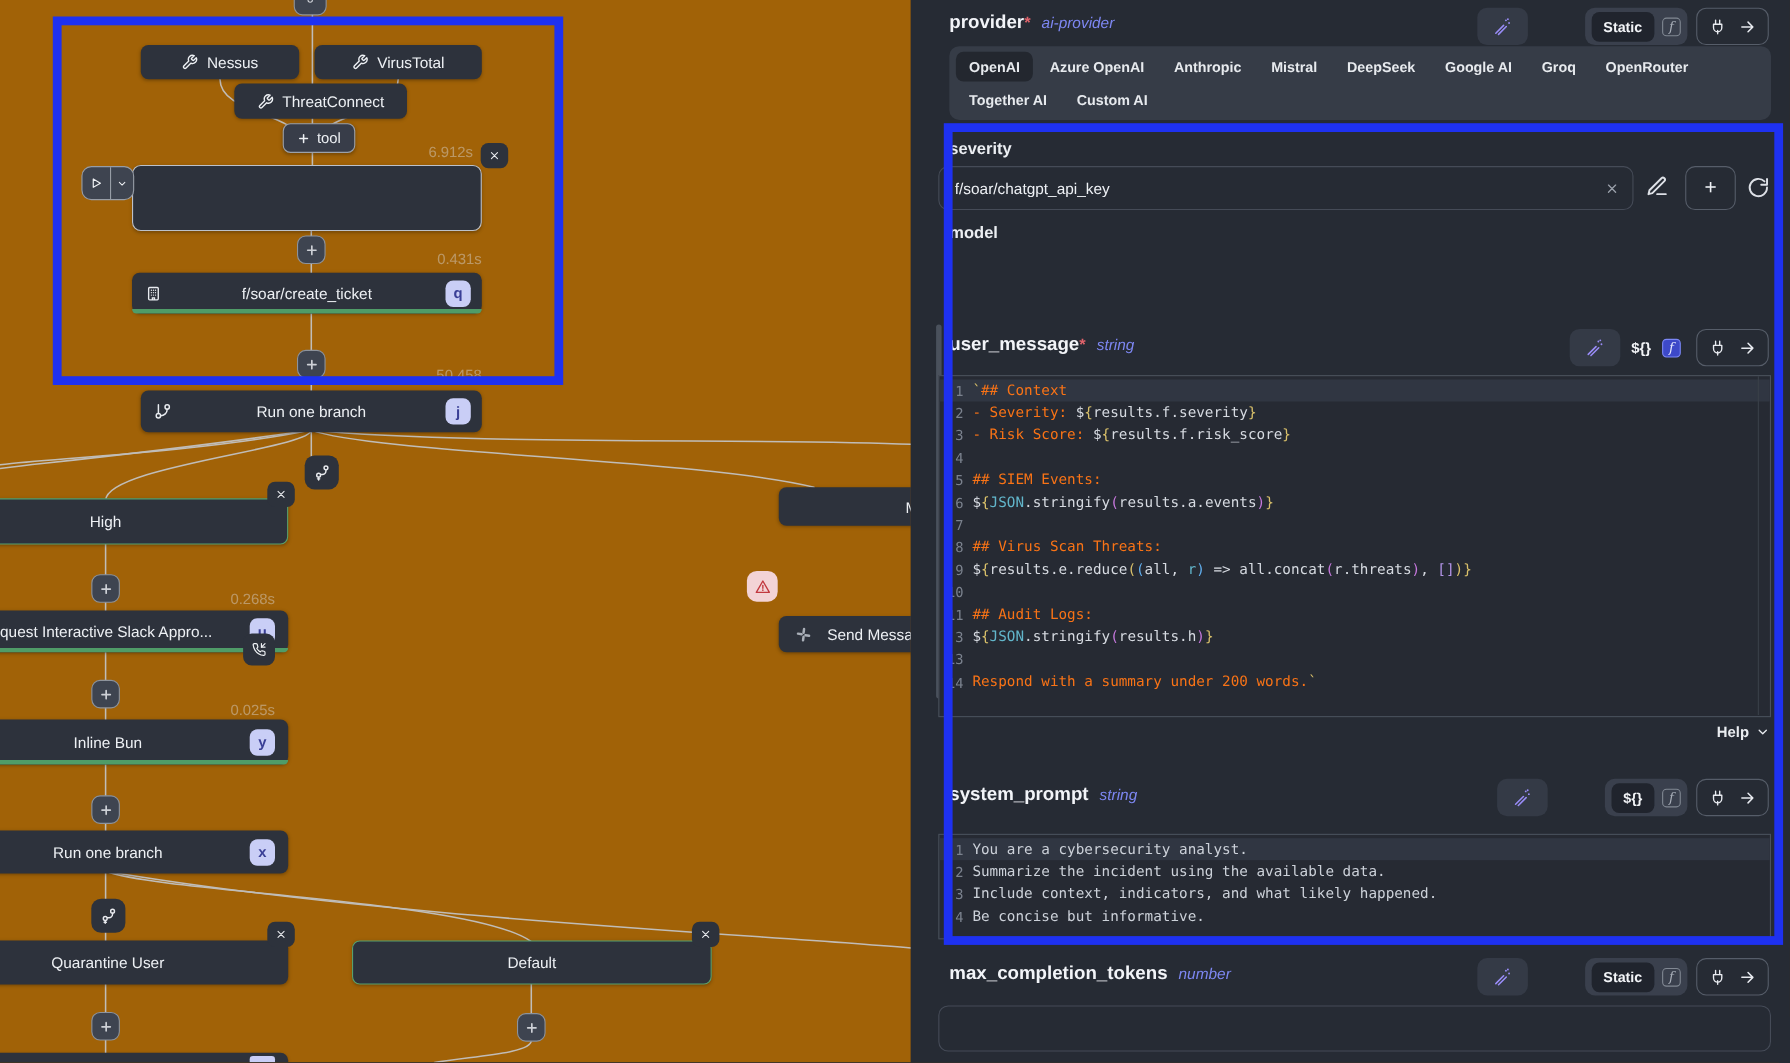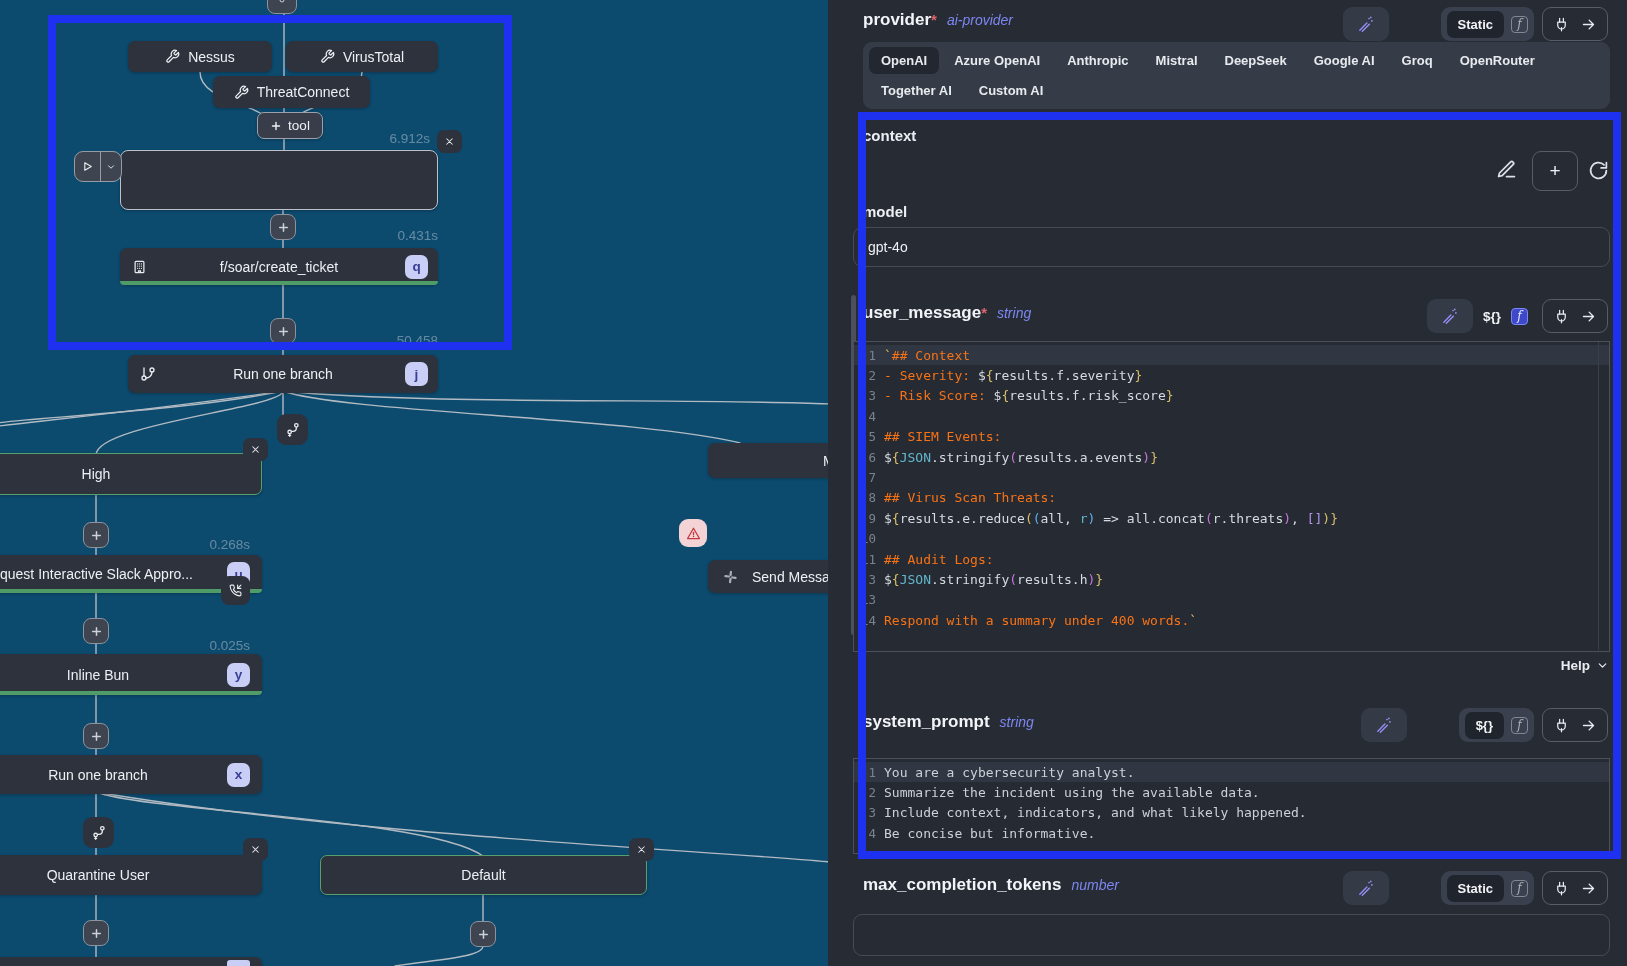--- a/index.html
+++ b/index.html
@@ -1,18 +1,18 @@
 <!DOCTYPE html>
 <html><head>
 <meta charset="utf-8">
 <style>
   html,body{margin:0;padding:0;background:#262b34;font-family:"Liberation Sans",sans-serif;}
   #app{position:relative;width:1627px;height:966px;overflow:hidden;background:#262b34;}
   
-  #canvas{position:absolute;left:0;top:0;width:828px;height:966px;background:#0c4a6e;overflow:hidden;}
+  #canvas{position:absolute;left:0;top:0;width:828px;height:966px;background:#a16207;overflow:hidden;}
   #edges{position:absolute;left:0;top:0;z-index:1;}
   .node{position:absolute;background:#2d323c;border-radius:7px;color:#edf0f4;font-size:14px;font-weight:500;
         display:flex;align-items:center;justify-content:center;z-index:10;box-shadow:0 1px 3px rgba(0,0,0,.25);box-sizing:border-box;}
   .node .lbl{white-space:nowrap;}
   .icL{position:absolute;left:12px;top:50%;transform:translateY(-50%);display:flex;color:#e8ebf0;}
   .badge{position:absolute;right:10px;top:50%;transform:translateY(-50%);width:23px;height:24px;background:#c9cef6;color:#3a3f96;
          border-radius:7px;font-weight:bold;font-size:13.5px;display:flex;align-items:center;justify-content:center;}
   .gbar{position:absolute;left:0;right:0;bottom:0;height:4px;background:#4f9c68;border-radius:0 0 7px 7px;}
   .greenborder{border:1.2px solid #57a06e;background:#2d323c;}
   .timing{position:absolute;color:rgba(223,227,233,.42);font-size:13.5px;text-align:right;z-index:5;}
@@ -418,37 +418,40 @@
         <div class="tab">Anthropic</div>
         <div class="tab">Mistral</div>
         <div class="tab">DeepSeek</div>
         <div class="tab">Google AI</div>
         <div class="tab">Groq</div>
         <div class="tab">OpenRouter</div>
         <div class="tab">Together AI</div>
         <div class="tab">Custom AI</div>
       </div>
 
-    <div class="seclabel" style="left:35px;top:127px">context</div>
+    <div class="seclabel" style="left:35px;top:127px">severity</div>
+    <div class="inwrap" style="left:25px;top:151px;width:632px;height:40px">
+      <input value="f/soar/chatgpt_api_key" style="">
+      <svg class="ic" width="13" height="13" style="color:#9aa0aa">
+          <use href="#i-x"></use>
+        </svg>
+    </div>
     <div class="sbtn" style="left:668px;top:159px">
         <svg class="ic" width="21" height="21">
           <use href="#i-pencil"></use>
         </svg>
       </div>
     <div class="plusfield" style="left:704px;top:151px;width:46px;height:40px">+</div>
     <div class="sbtn" style="left:760px;top:160px">
         <svg class="ic" width="21" height="21">
           <use href="#i-refresh"></use>
         </svg>
       </div>
 
     <div class="seclabel" style="left:35px;top:203px">model</div>
-    <div class="inwrap" style="left:25px;top:227px;width:757px;height:40px">
-      <input value="gpt-4o" style="">
-    </div>
 
     <div class="fieldrow" style="left:35px;top:303px">
       <span class="fieldname"><span>user_message</span><span class="req">*</span></span>
       <span class="ftype">string</span>
     </div>
     <div class="hbtns" style="right:19px;top:299px">
       <div class="wandbtn">
           <svg class="ic" width="17" height="17">
             <use href="#i-wand"></use>
           </svg>
@@ -471,21 +474,21 @@
         <div class="cl"><span class="ln">4</span></div>
         <div class="cl"><span class="ln">5</span><span class="tk-g">## SIEM Events:</span></div>
         <div class="cl"><span class="ln">6</span><span class="tk-w">$</span><span class="tk-y">{</span><span class="tk-c">JSON</span><span class="tk-w">.stringify</span><span class="tk-m">(</span><span class="tk-w">results.a.events</span><span class="tk-m">)</span><span class="tk-y">}</span></div>
         <div class="cl"><span class="ln">7</span></div>
         <div class="cl"><span class="ln">8</span><span class="tk-g">## Virus Scan Threats:</span></div>
         <div class="cl"><span class="ln">9</span><span class="tk-w">$</span><span class="tk-y">{</span><span class="tk-w">results.e.reduce</span><span class="tk-y">(</span><span class="tk-b">(</span><span class="tk-w">all</span><span class="tk-w">, </span><span class="tk-c">r</span><span class="tk-b">)</span><span class="tk-w"> =&gt; </span><span class="tk-w">all.concat</span><span class="tk-m">(</span><span class="tk-w">r.threats</span><span class="tk-m">)</span><span class="tk-w">, </span><span class="tk-p">[</span><span class="tk-p">]</span><span class="tk-y">)</span><span class="tk-y">}</span></div>
         <div class="cl"><span class="ln">10</span></div>
         <div class="cl"><span class="ln">11</span><span class="tk-g">## Audit Logs:</span></div>
         <div class="cl"><span class="ln">3</span><span class="tk-w">$</span><span class="tk-y">{</span><span class="tk-c">JSON</span><span class="tk-w">.stringify</span><span class="tk-m">(</span><span class="tk-w">results.h</span><span class="tk-m">)</span><span class="tk-y">}</span></div>
         <div class="cl"><span class="ln">13</span></div>
-        <div class="cl"><span class="ln">14</span><span class="tk-g">Respond with a summary under 400 words.</span><span class="tk-y">`</span></div>
+        <div class="cl"><span class="ln">14</span><span class="tk-g">Respond with a summary under 200 words.</span><span class="tk-y">`</span></div>
       </div>
     <div class="vtrack" style="position:absolute;left:770px;top:342px;height:308px;width:1px;background:#3a4049"></div>
     <div class="helprow" style="right:18px;top:658px">
       <span>Help</span>
       <svg class="ic" width="13" height="13">
           <use href="#i-chevd"></use>
         </svg>
     </div>
 
     <div class="fieldrow" style="left:35px;top:712px">

